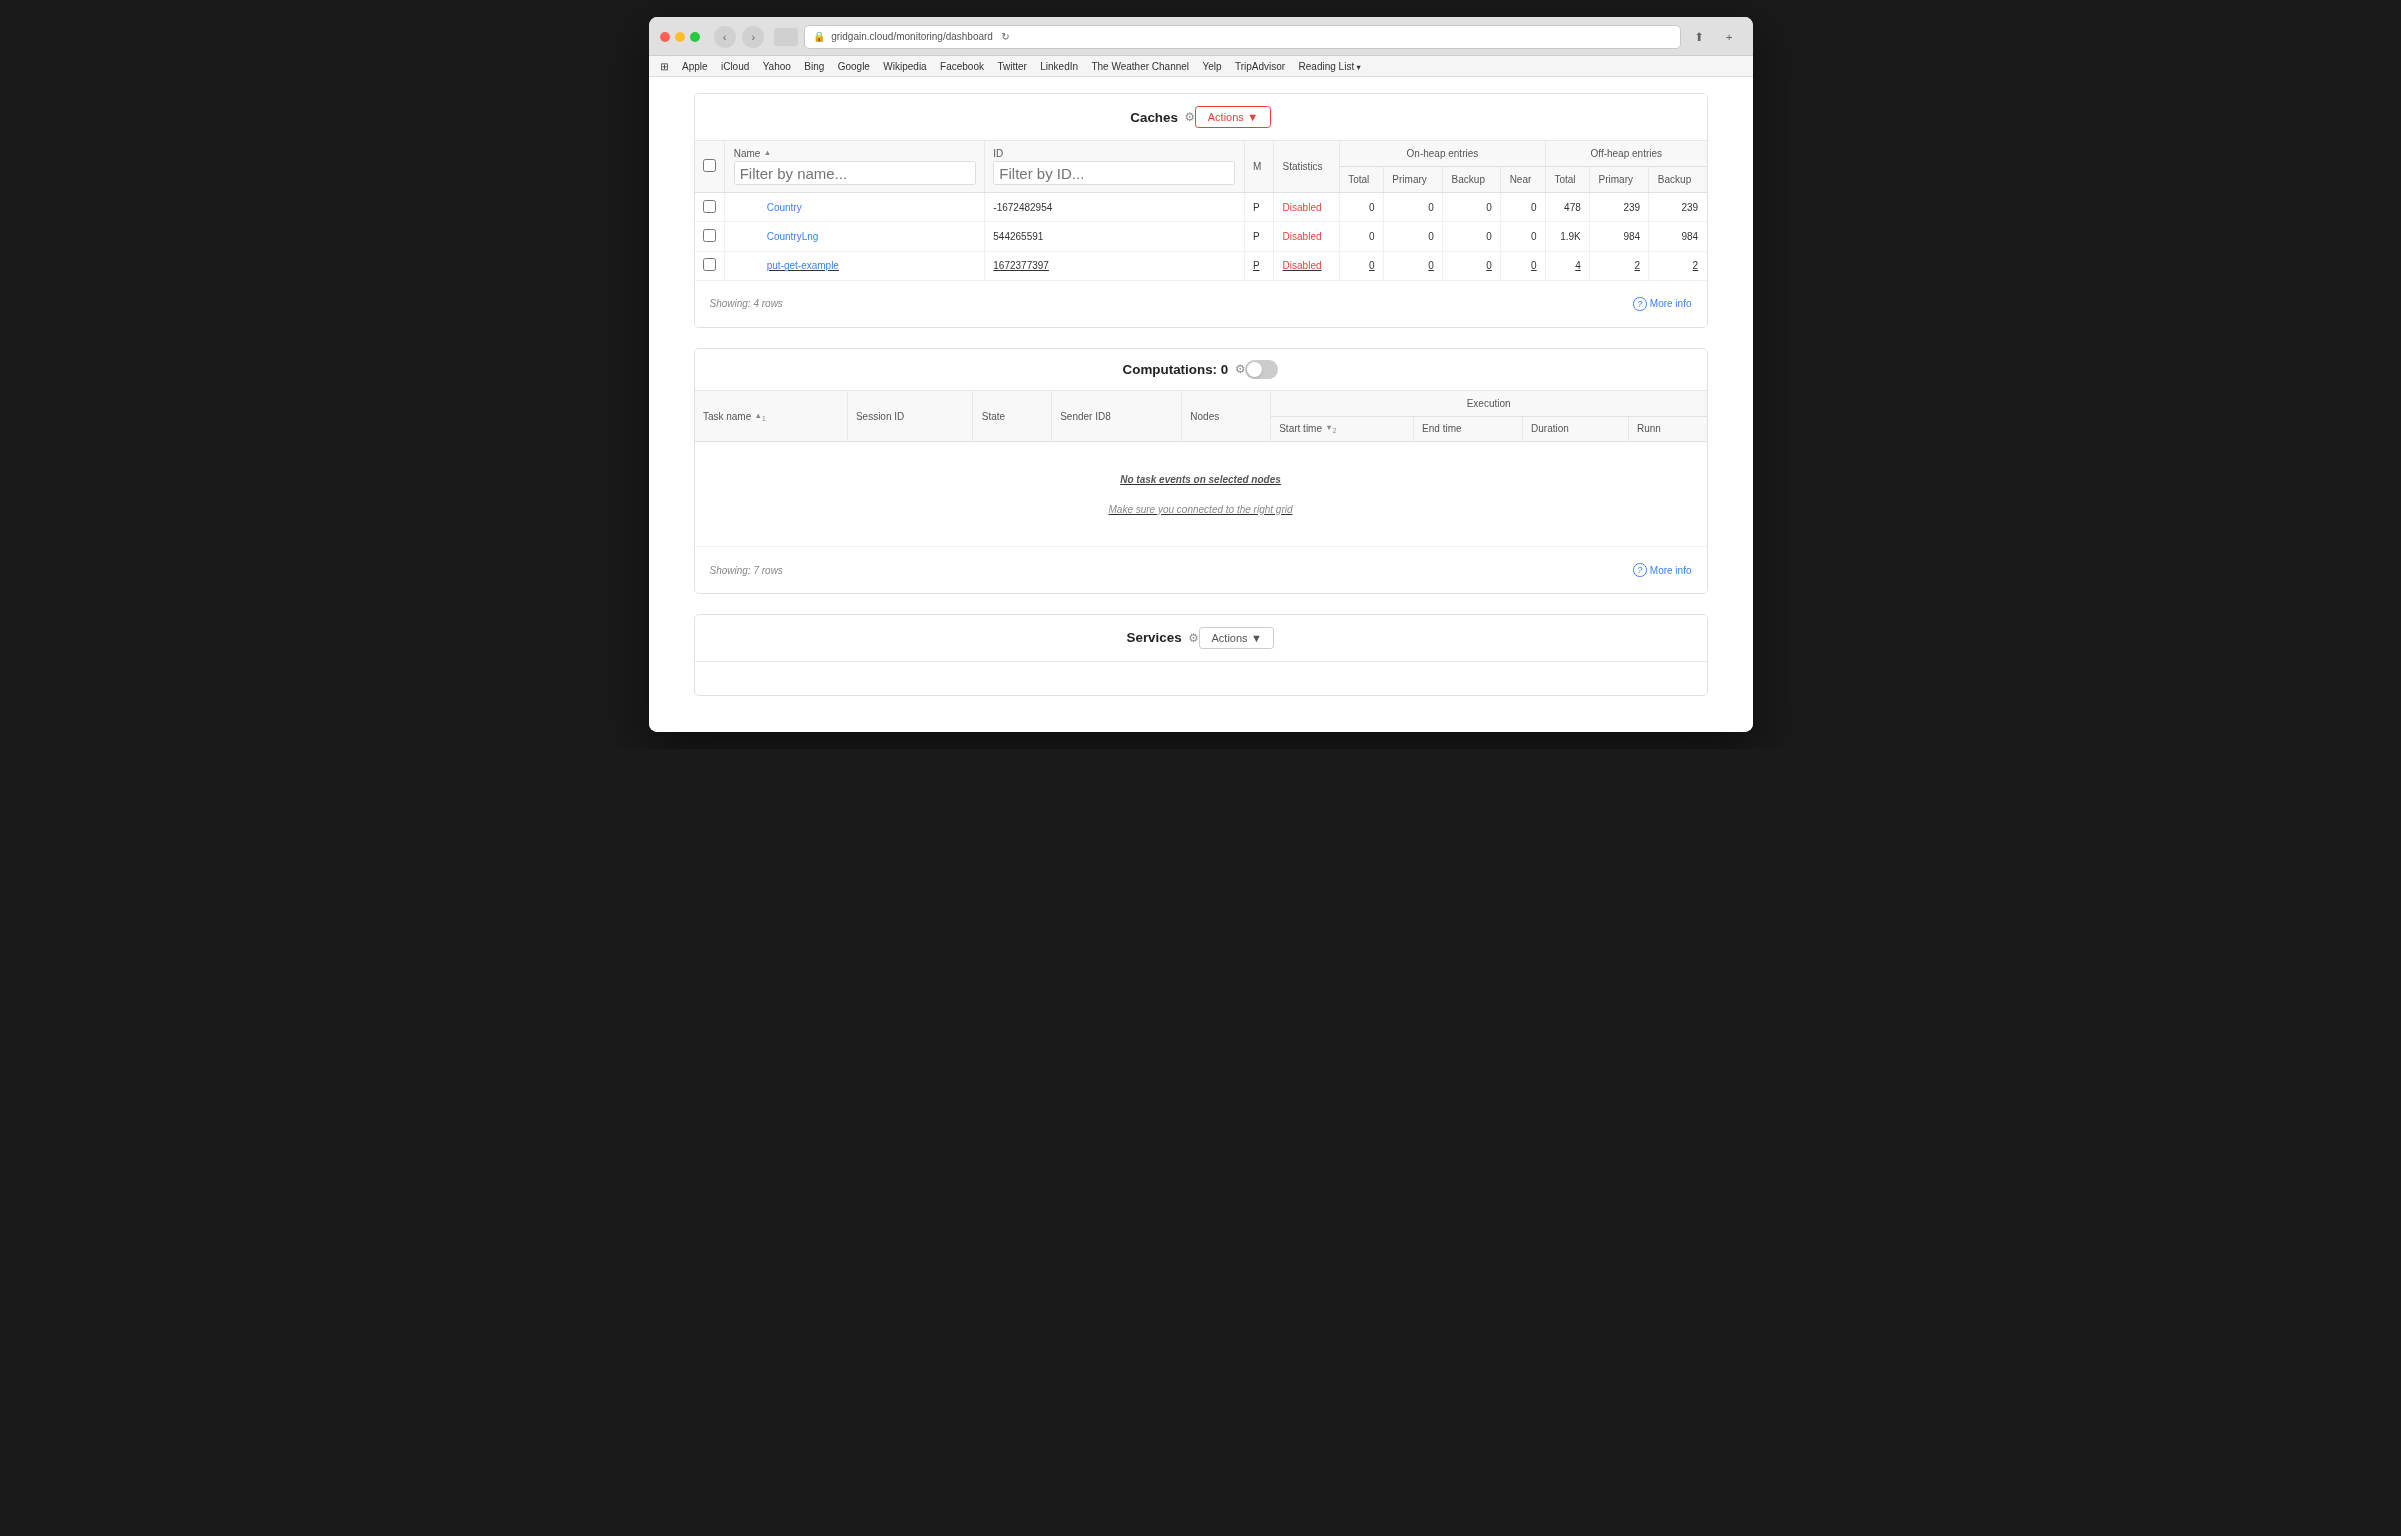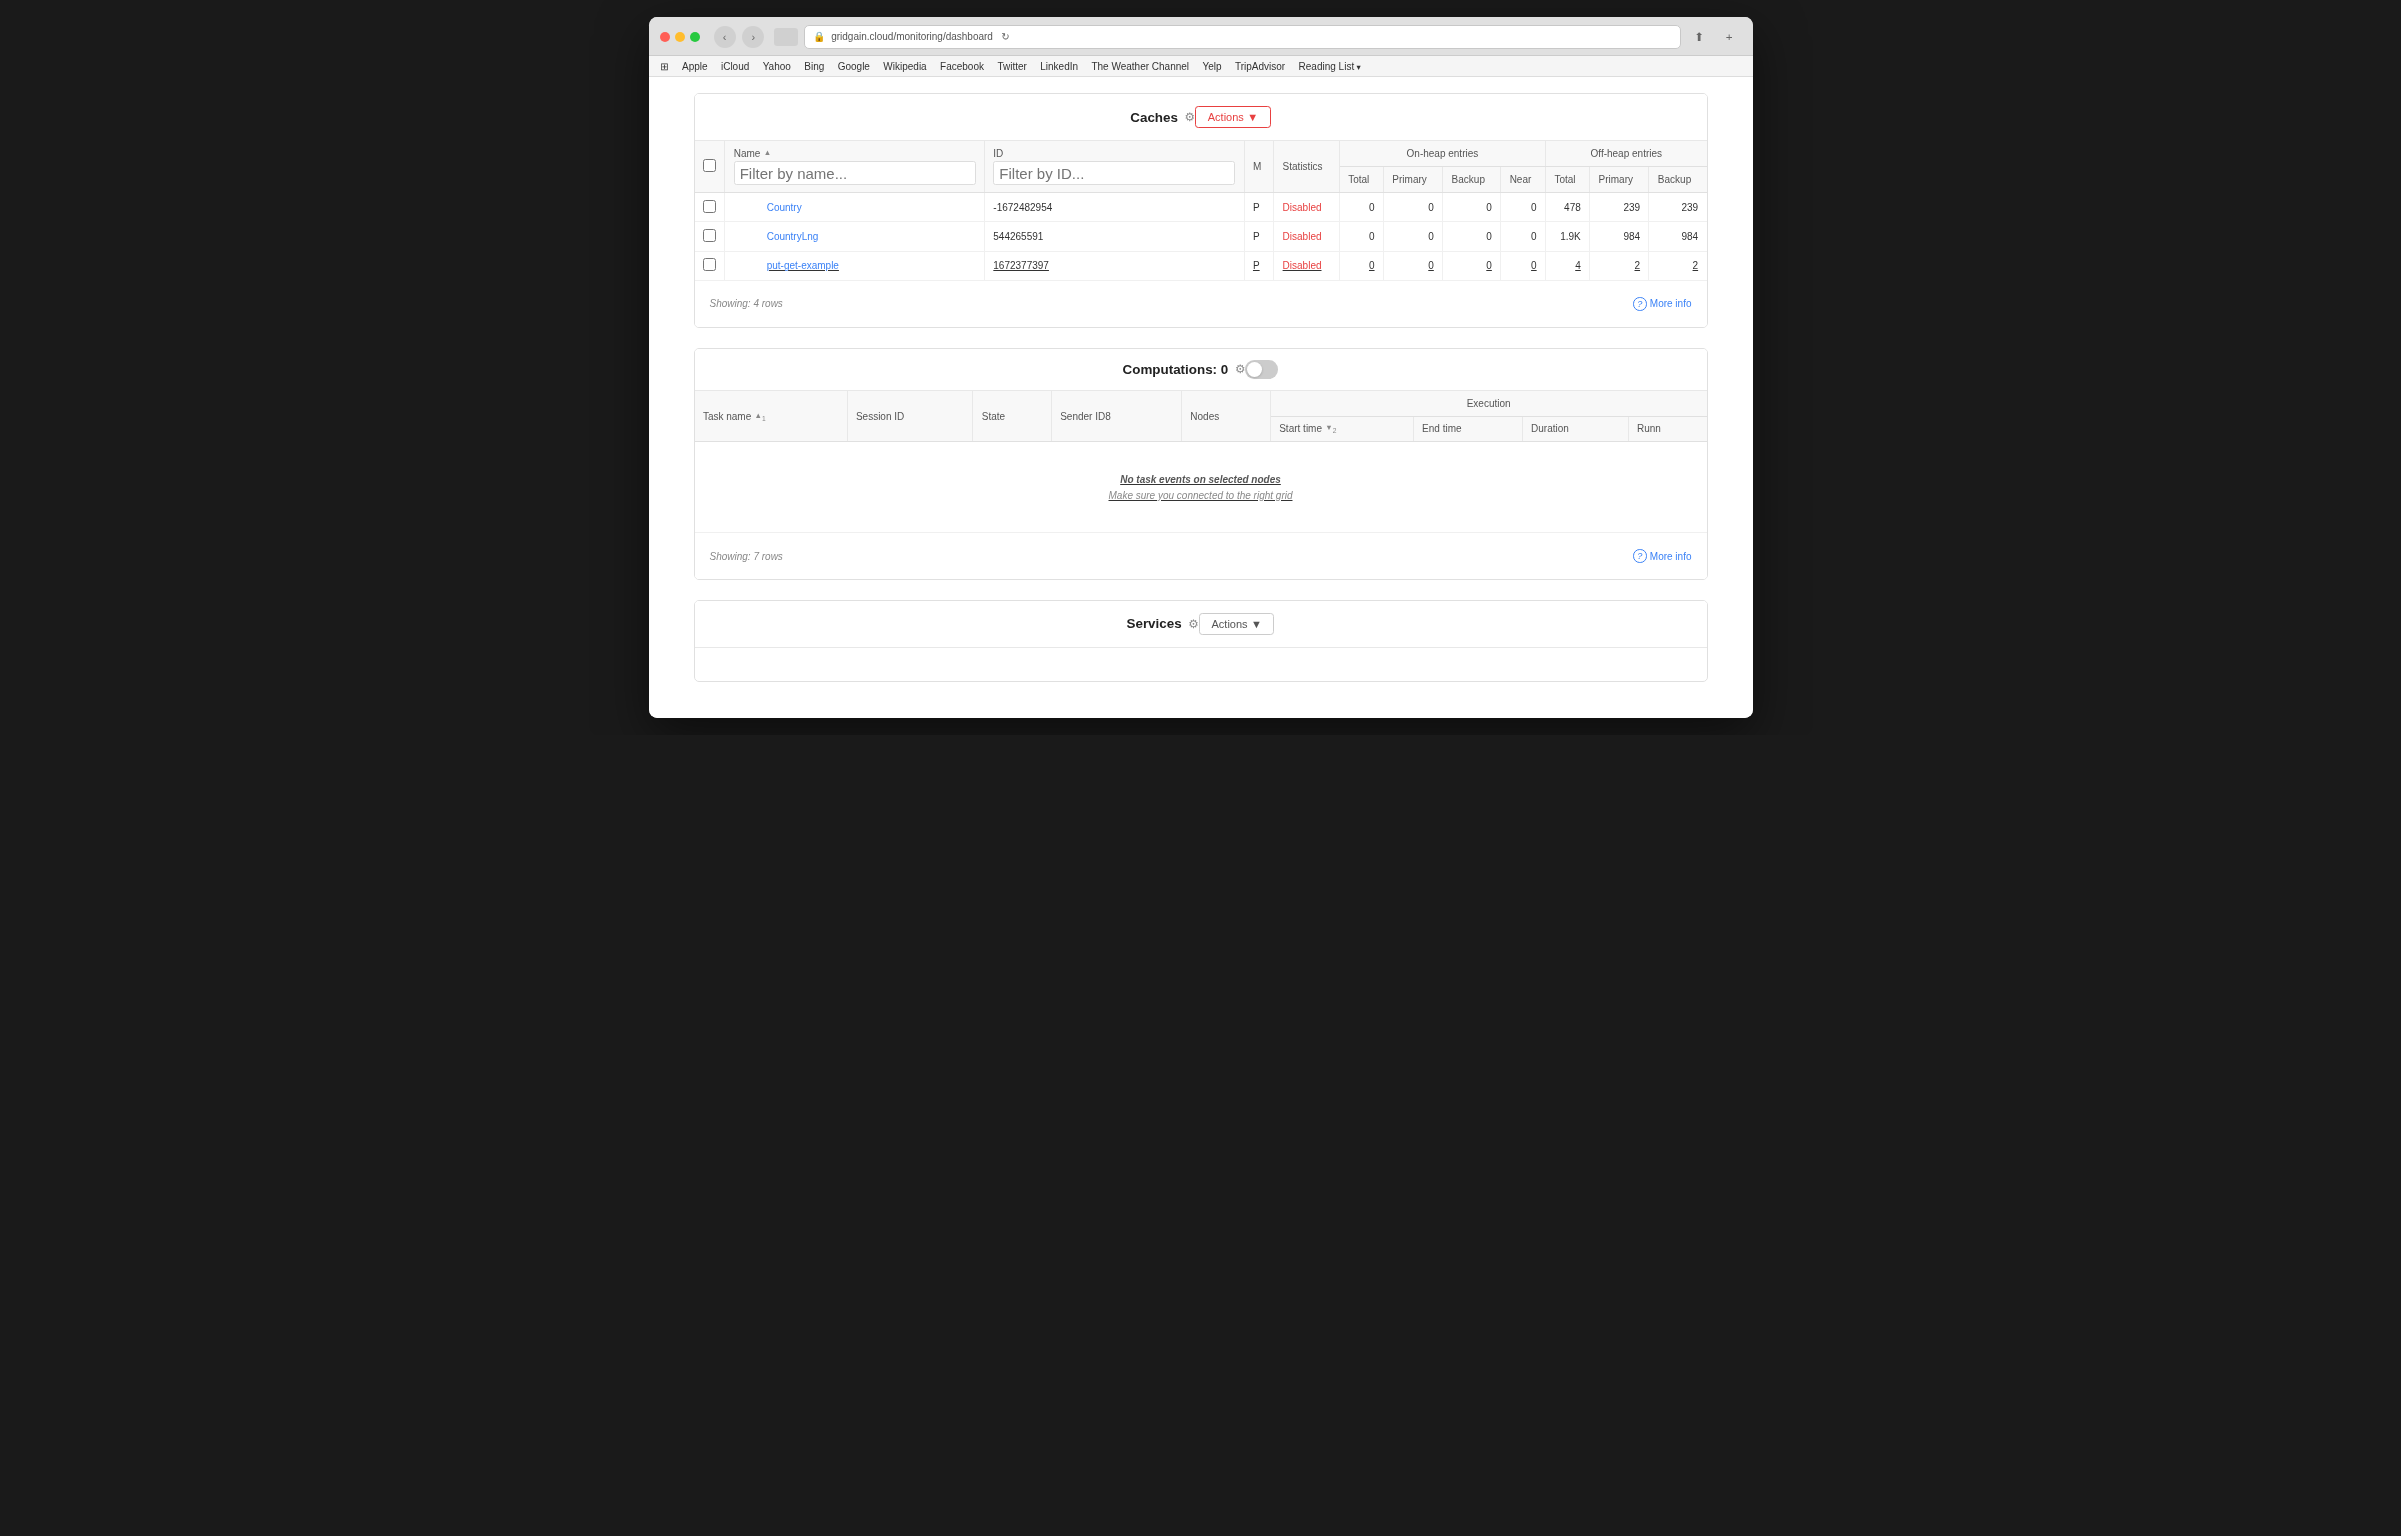--- a/index.html
+++ b/index.html
@@ -359,21 +359,21 @@
 
     .empty-message {
       padding: 25px;
       text-align: center;
       color: #555;
     }
 
     .empty-message p:first-child {
       font-weight: 600;
       font-style: italic;
-      margin-bottom: 5px;
+      margin-bottom: 19px;
     }
 
     .empty-message p:last-child {
       font-style: italic;
       color: #888;
     }
 
     .header-name-with-filter {
       padding: 3.3px 8.4px 5px;
     }

